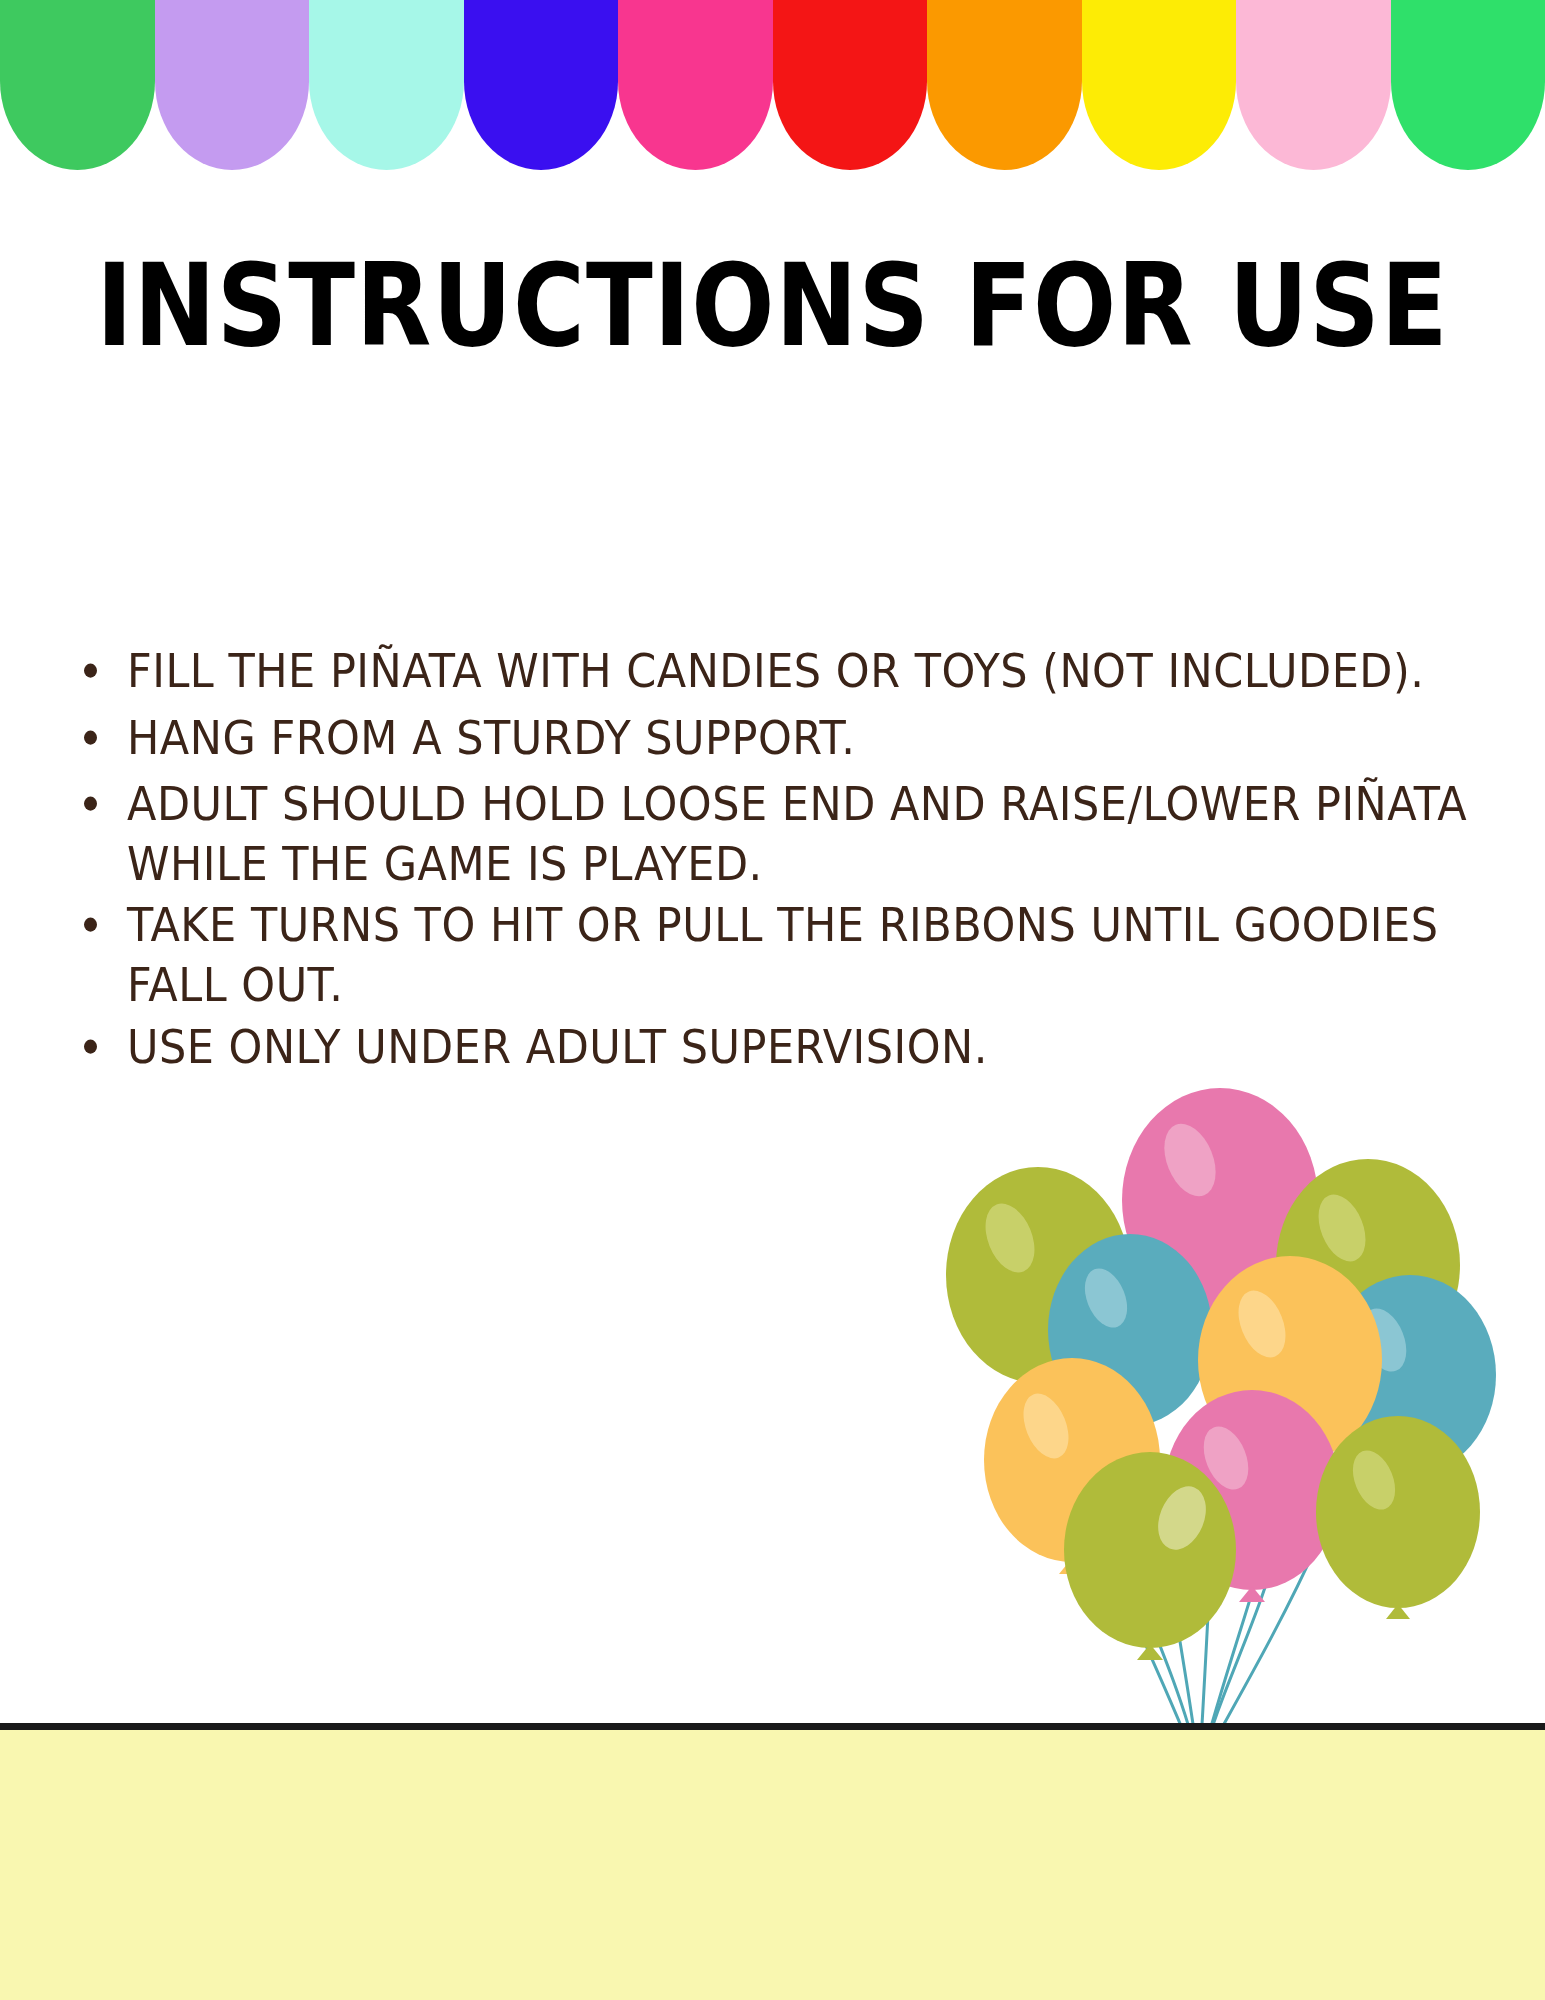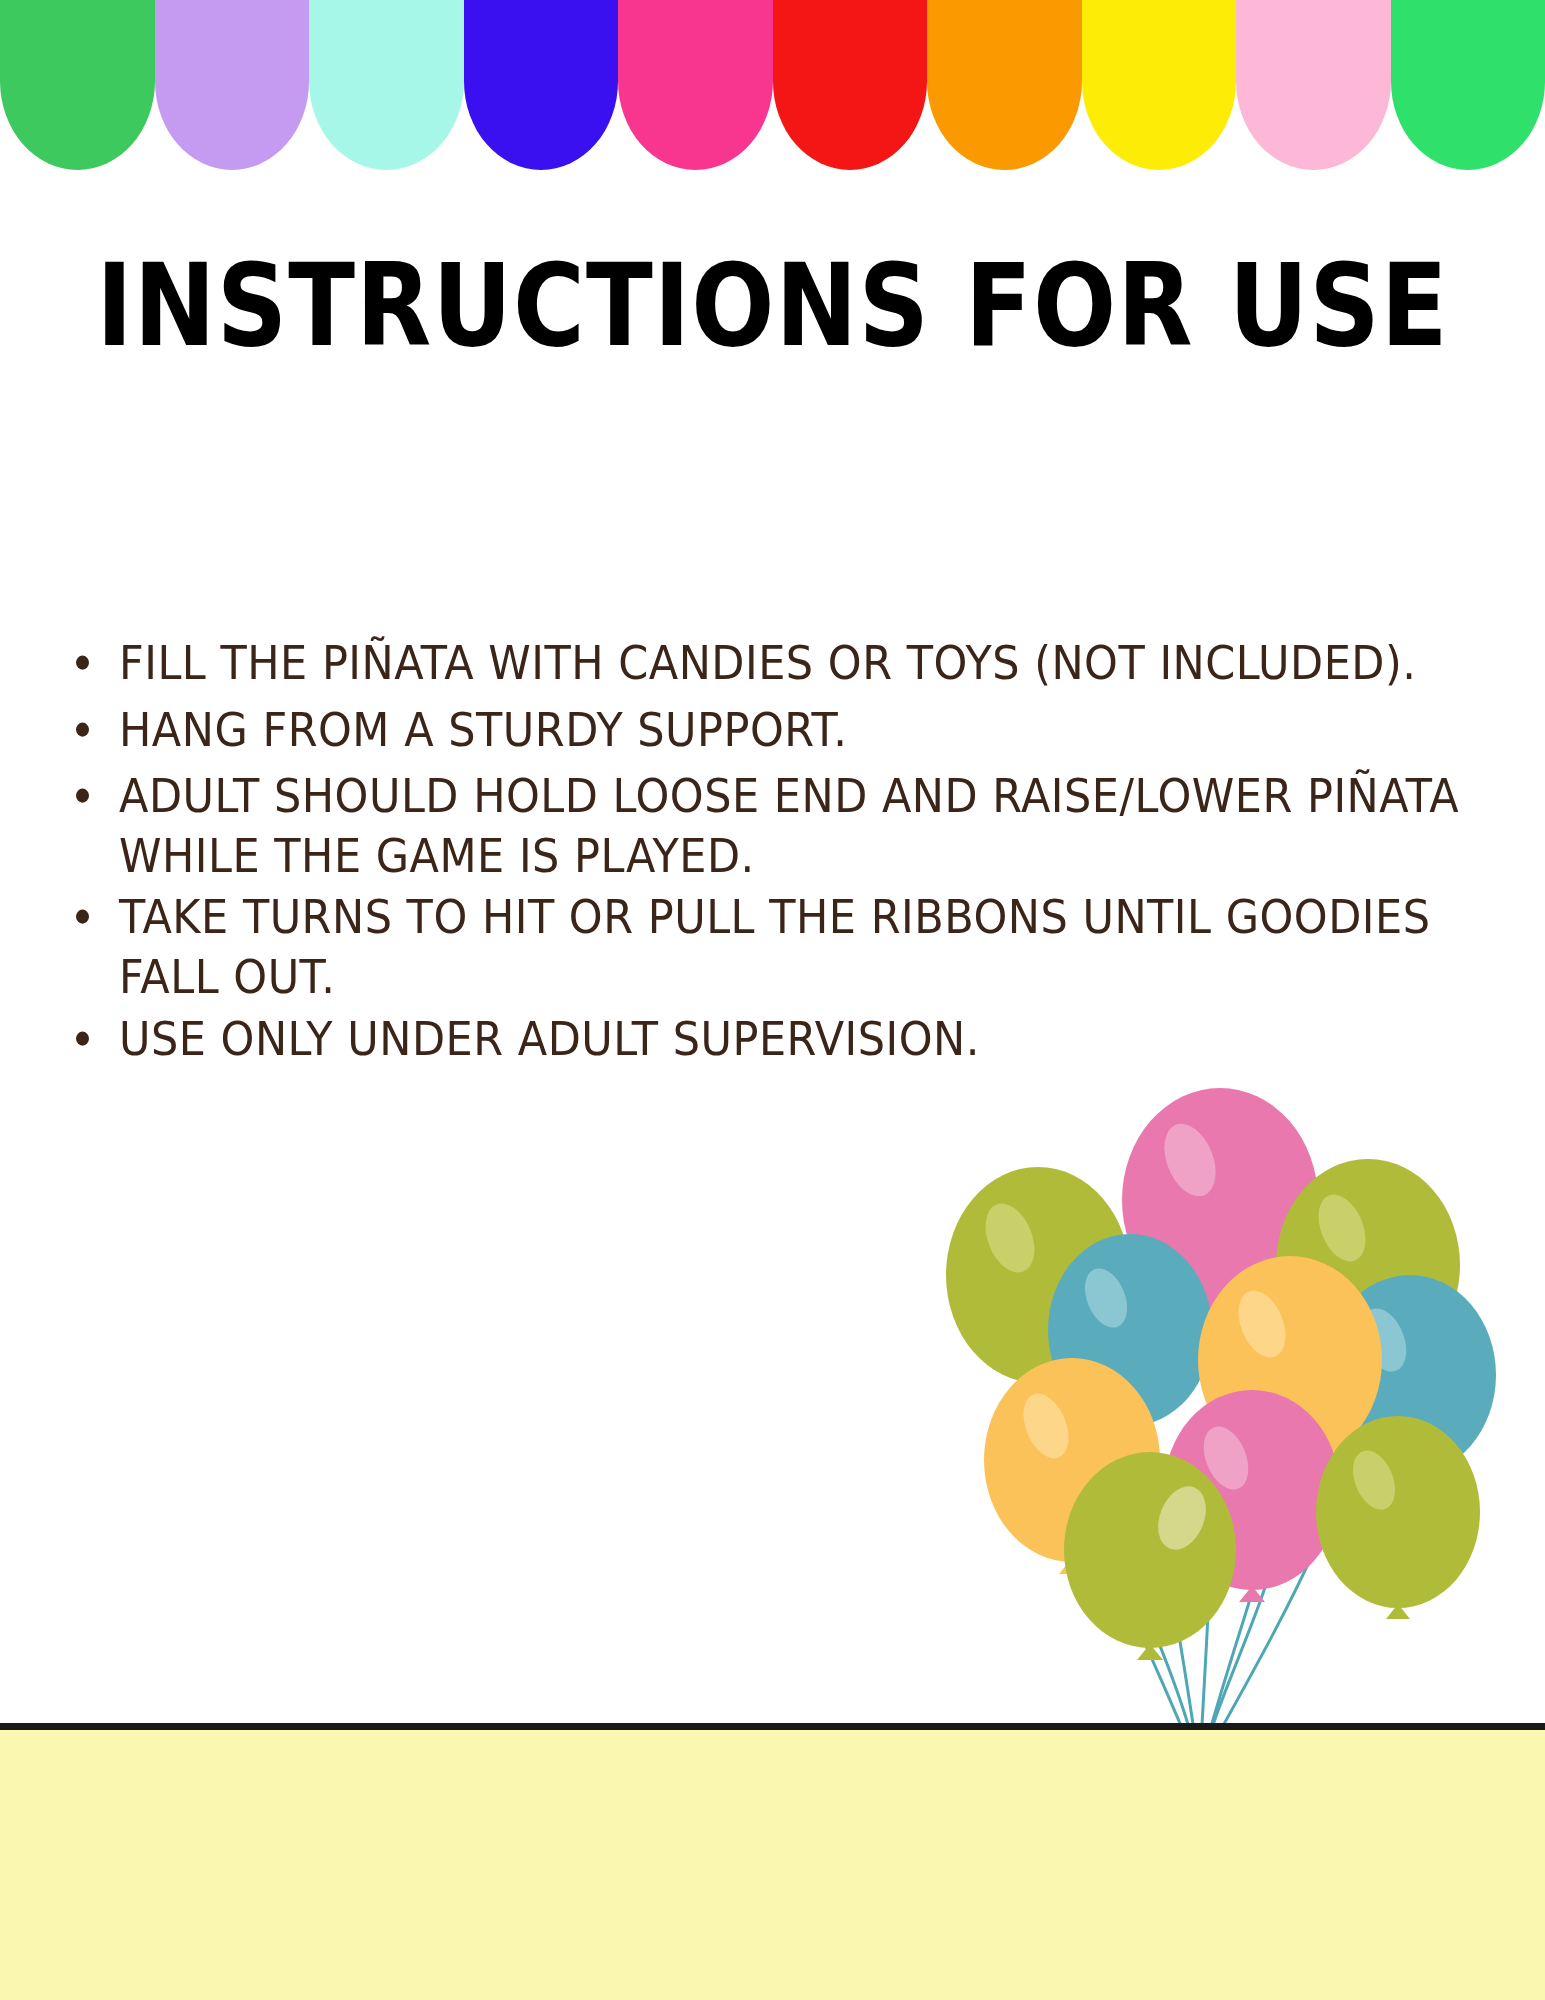--- a/index.html
+++ b/index.html
@@ -49,21 +49,21 @@
     transform-origin: center top;
     white-space: nowrap;
   }
 
   
   #instructions-list {
     position: absolute;
     top: 630px;
     left: 60px;
     width: 1420px;
-    margin: 4px;
+    margin: 12px;
     padding: 0;
     list-style: none;
   }
   .instruction-item {
     position: relative;
     padding-left: 55px;
     margin-bottom: 12px;
     font-family: "DejaVu Sans", sans-serif;
     font-size: 43px;
     line-height: 1.27;

